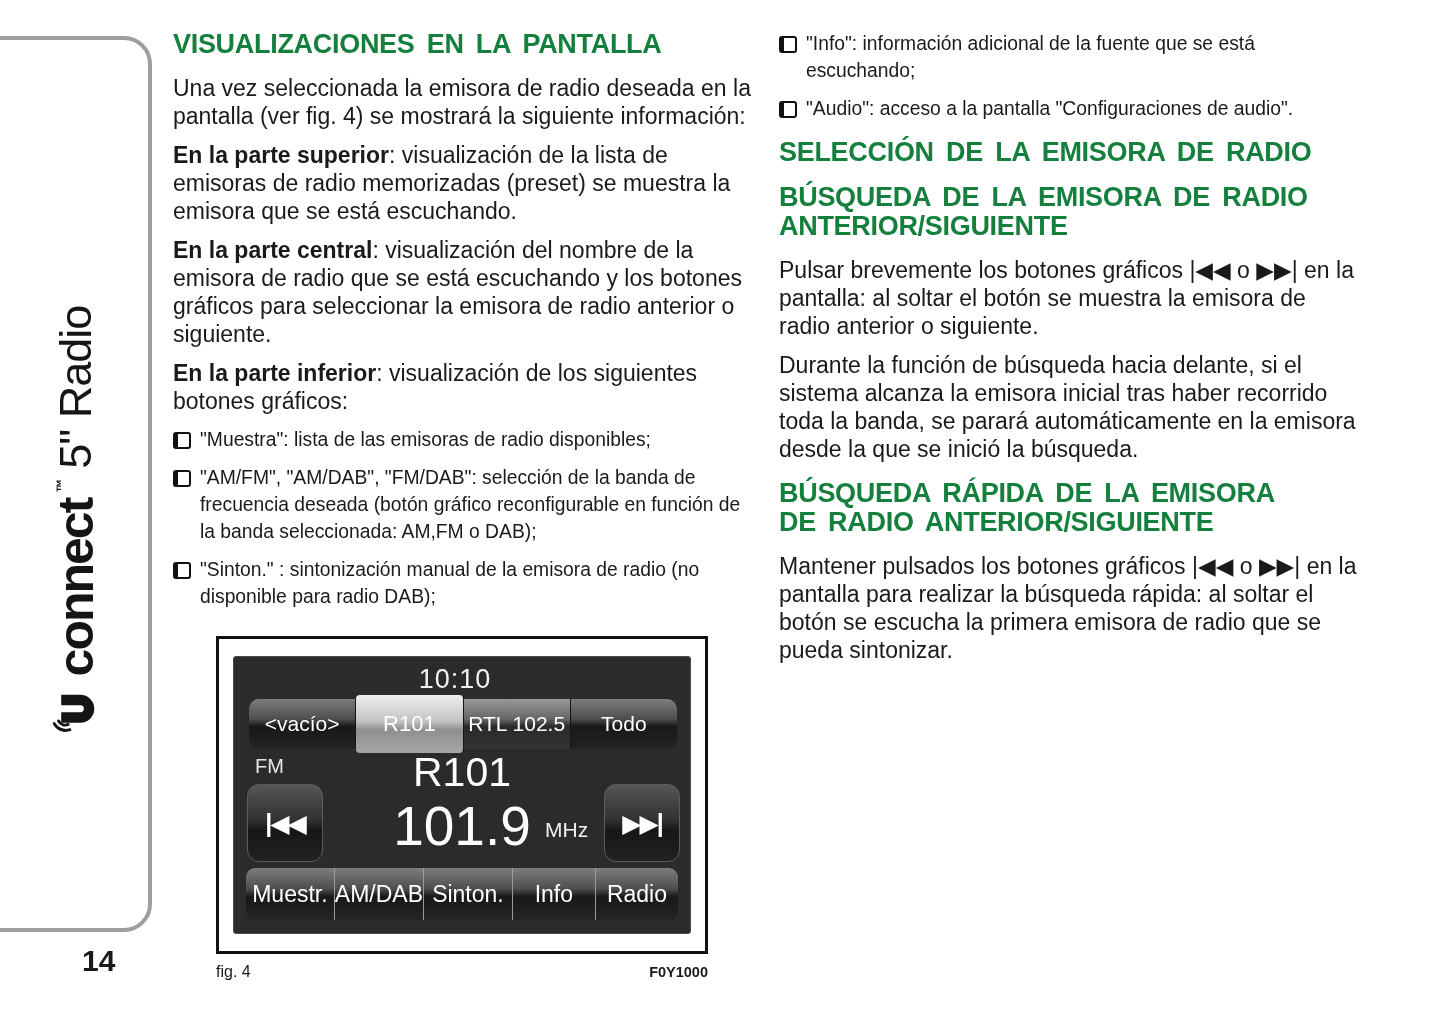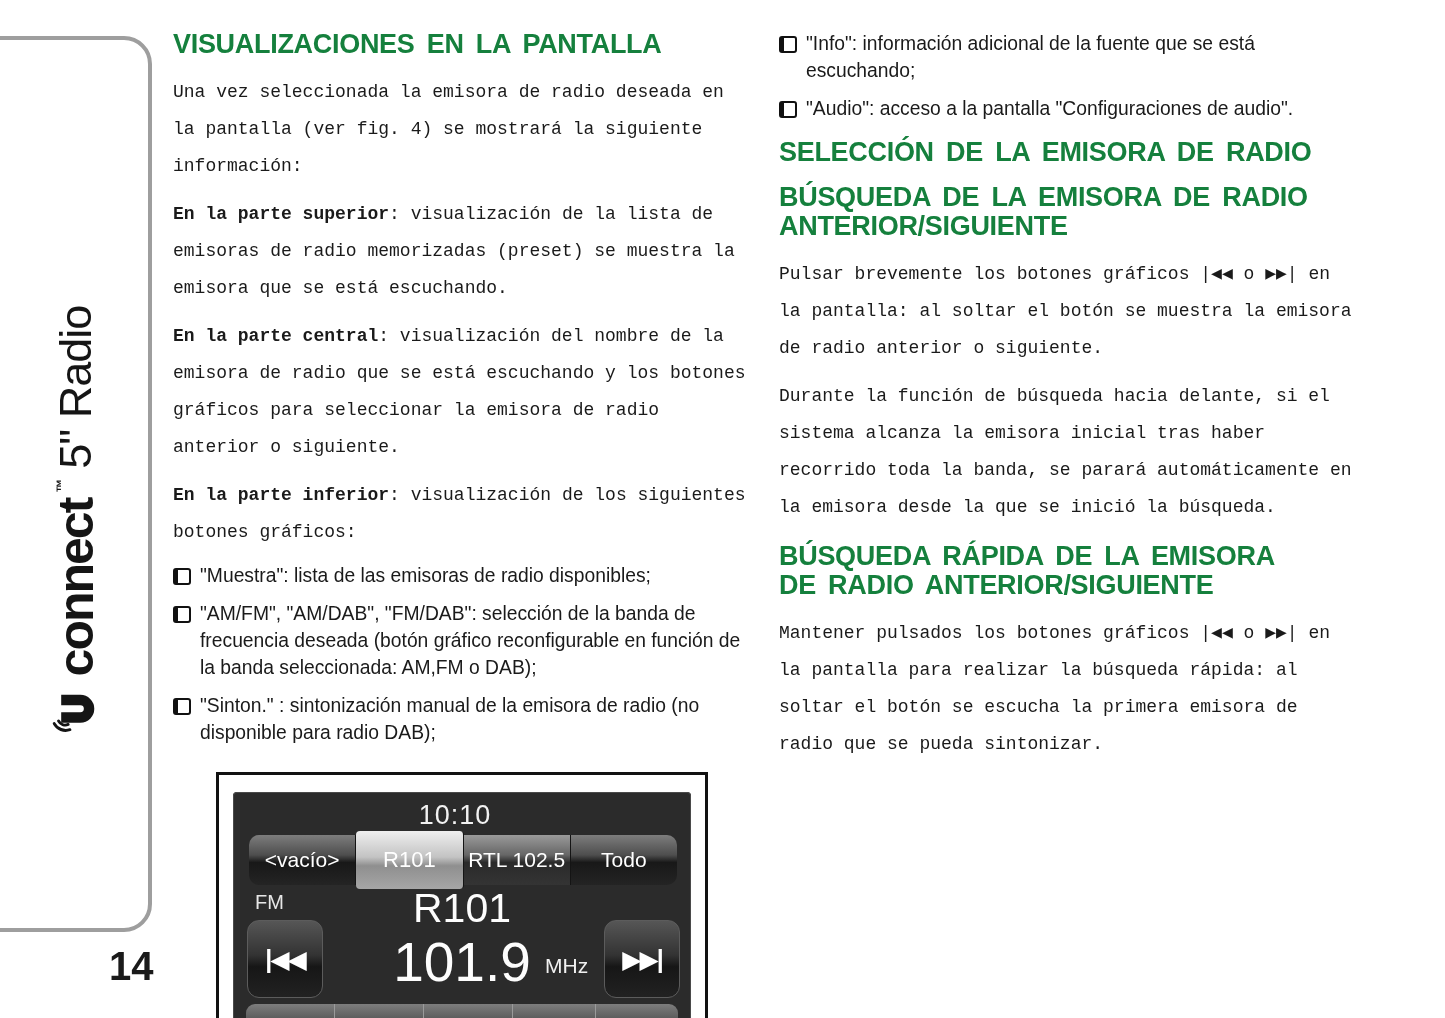--- a/index.html
+++ b/index.html
@@ -19,35 +19,35 @@
   .tab-strip {
     position:absolute; left:0; top:0; white-space:nowrap;
     display:flex; align-items:center; gap:8px;
     transform:translate(-50%,-50%) rotate(-90deg);
     color:#151515;
   }
   .brand-bold { font-size:50px; font-weight:800; letter-spacing:-2px; }
   .brand-tm   { font-size:14px; font-weight:700; align-self:flex-start; margin:6px 2px 0 -2px; }
   .brand-rest { font-size:45px; font-weight:400; letter-spacing:-1px; }
 
-  .page-number { position:absolute; left:82px; top:944px; font-size:40px; font-weight:800;margin-left:27px; }
+  .page-number { position:absolute; left:82px; top:944px; font-size:30px; font-weight:800; }
 
   
   .col { position:absolute; top:30px; width:580px; }
   .col-left  { left:173px; }
   .col-right { left:779px; }
 
   .doc-h {
     font-size:27px; line-height:29px; font-weight:900; color:#15803d;
     letter-spacing:-0.3px; word-spacing:5px; margin:16px 0 15px 0;
   }
   .doc-h.first { margin-top:0; }
   .doc-h.narrow { max-width:505px; }
 
-  .body-p { font-size:18px; line-height:37px; margin:0 0 11px 0;font-family:Liberation Mono, monospace; }
+  .body-p { font-size:23px; line-height:28px; margin:0 0 11px 0; }
   .lead { font-weight:700; }
 
   .bullets { list-style:none; margin:0; padding:0; }
   .bullet-item {
     position:relative; padding-left:27px;
     font-size:19.3px; line-height:27px; margin:0 0 11px 0;
   }
   .bullet-icon {
     position:absolute; left:0; top:6px; width:11px; height:13px;
     border:2px solid #111; border-left-width:5px; border-radius:3px;
@@ -121,21 +121,21 @@
   }
   .fbtn:last-child { border-right:none; }
   .fbtn.first { border-radius:9px 0 0 9px; }
   .fbtn.last  { border-radius:0 9px 9px 0; }
   .fbtn.wide { flex:1.07; }
 
   .fig-caption {
     display:flex; justify-content:space-between; align-items:baseline;
     width:492px; margin-top:9px;
   }
-  .fig-label { font-size:25px;margin-left:16px; }
+  .fig-label { font-size:16px; }
   .fig-code  { font-size:14.5px; font-weight:700; }
 </style>
 </head>
 <body>
 
 <div class="chapter-tab">
   <div class="tab-anchor">
     <div class="tab-strip">
       <span style="display:inline-flex;">
         <svg width="54" height="54" viewBox="-8 -10 62 62">

